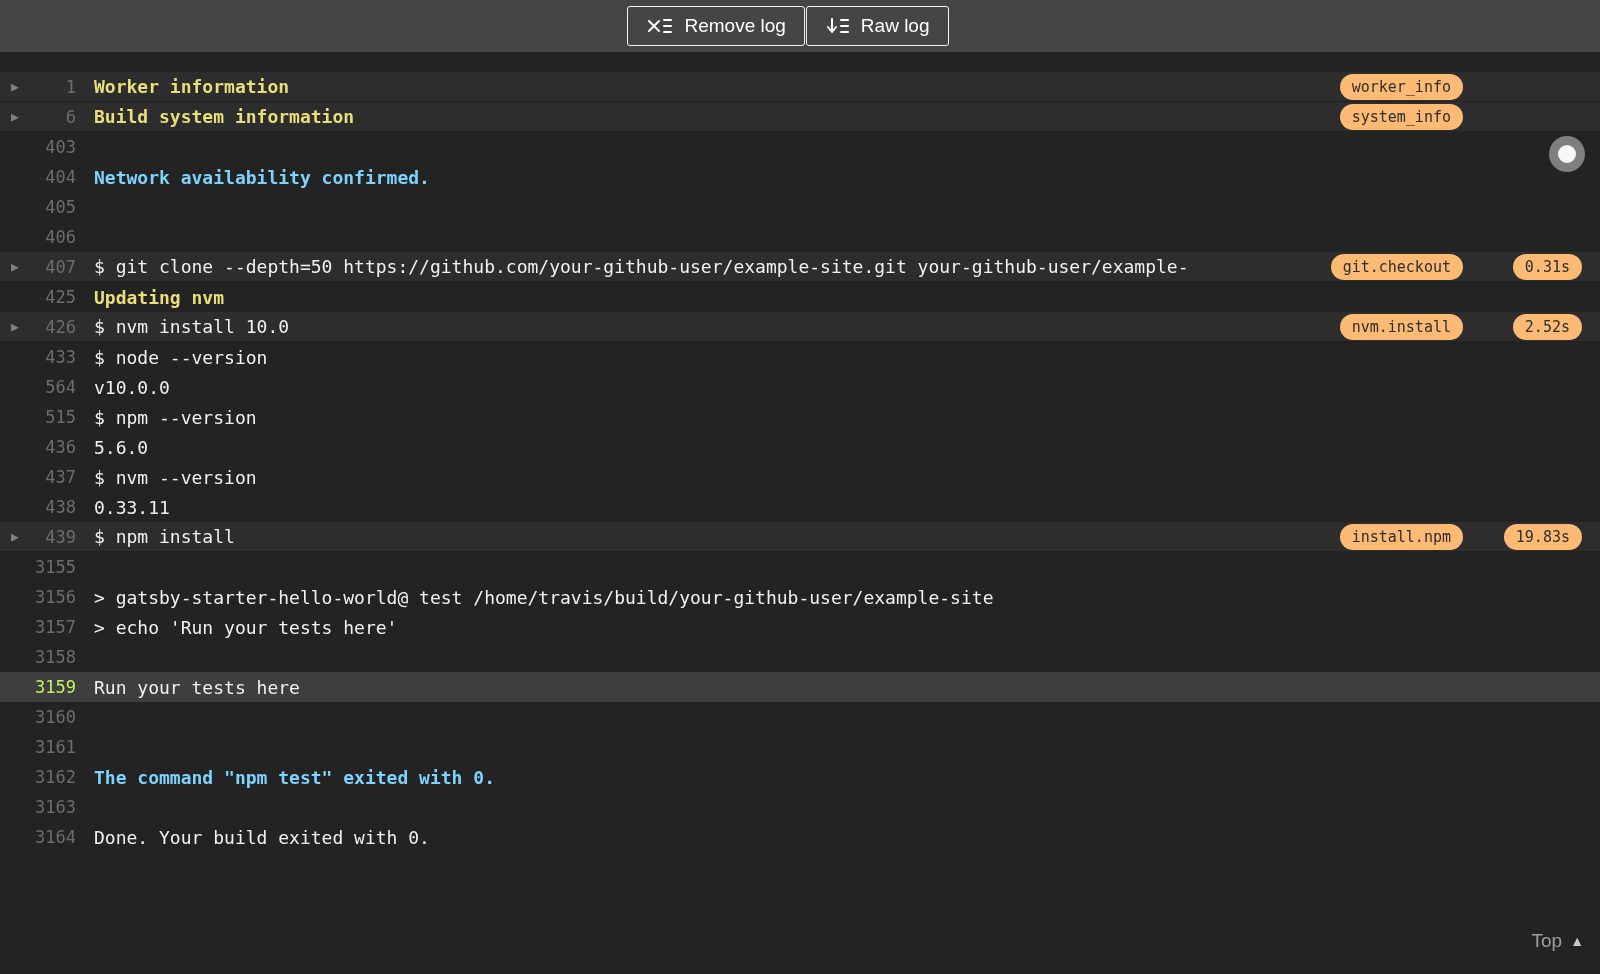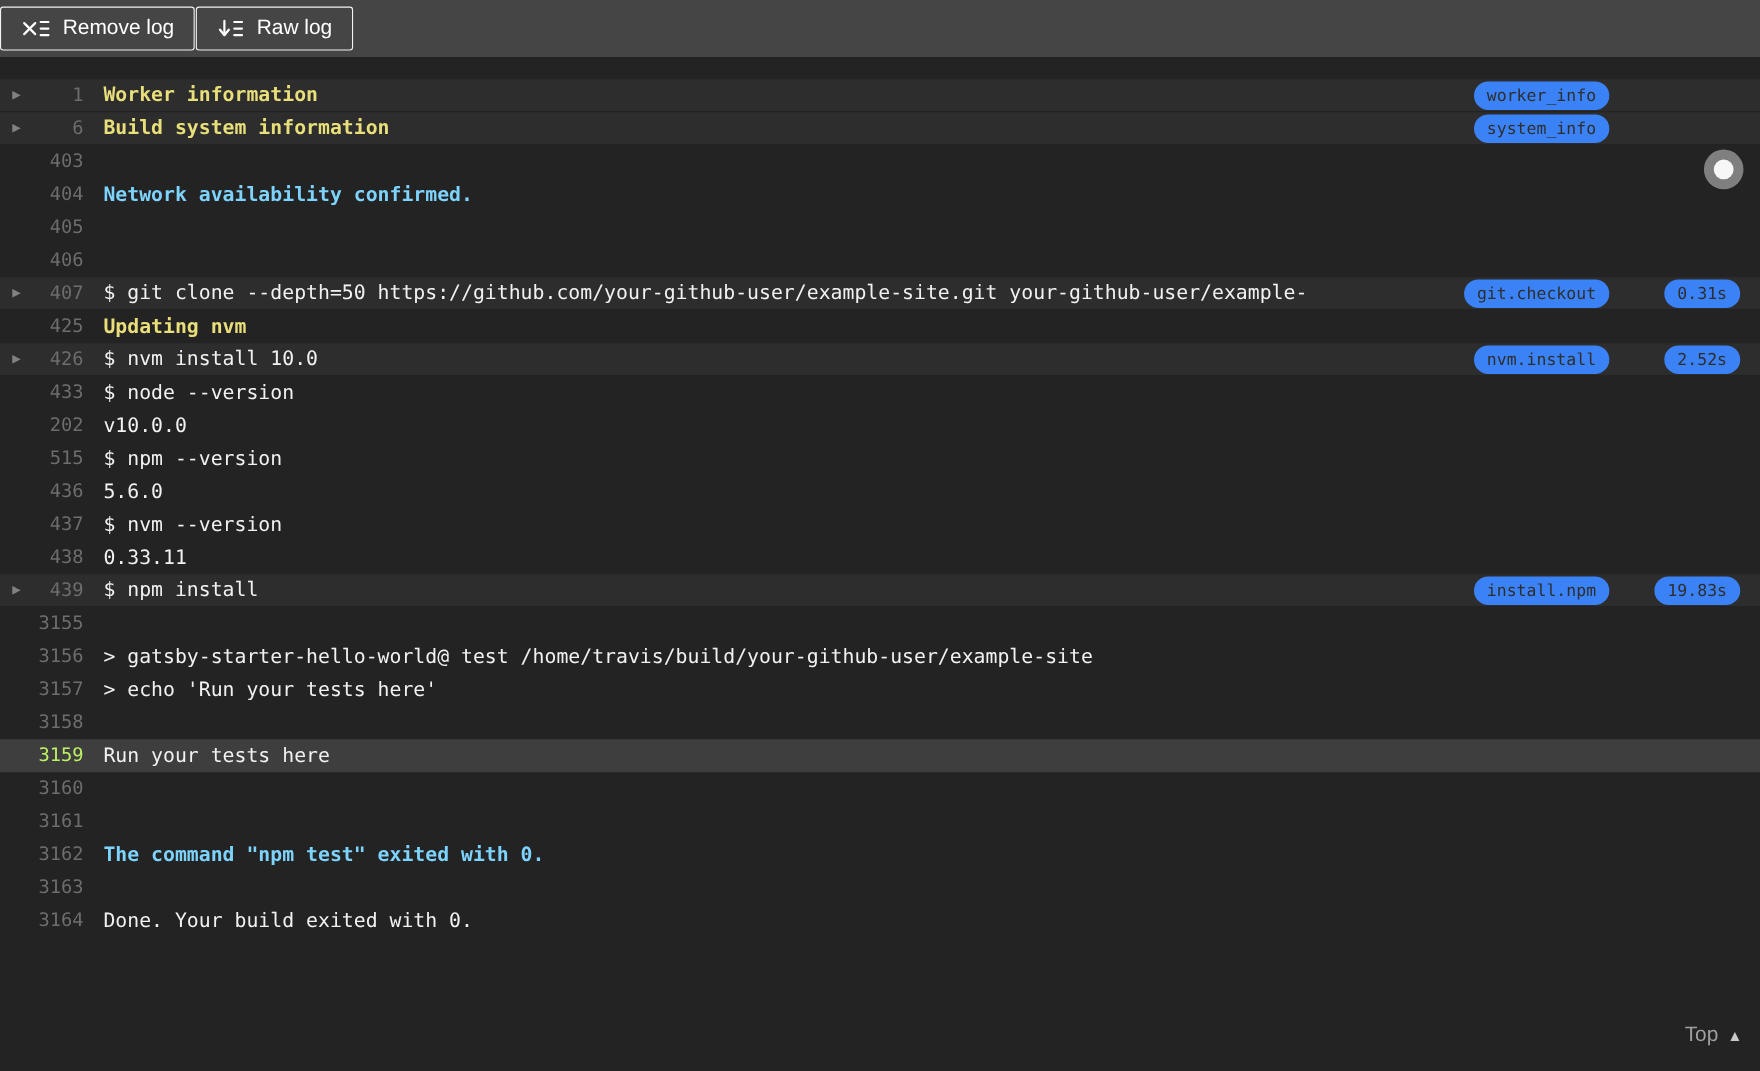--- a/index.html
+++ b/index.html
@@ -11,21 +11,21 @@
     background: #232323;
     font-family: "Liberation Sans", sans-serif;
   }
 
   
   .topbar {
     height: 52px;
     background: #454545;
     display: flex;
     align-items: center;
-    justify-content: flex-start;
+    justify-content: center;
     padding-right: 24px;
     box-sizing: border-box;
     gap: 1px;
   }
   .tb-btn {
     display: inline-flex;
     align-items: center;
     gap: 10px;
     background: transparent;
     border: 1px solid #f2f2f2;
@@ -86,21 +86,21 @@
   }
   .row.no-right .cell-text { margin-right: 20px; }
   .t-section { color: #e8de7a; font-weight: bold; }
   .t-success { color: #7dd3fc; font-weight: bold; }
 
   .pill {
     position: absolute;
     top: 2px;
     height: 26px;
     line-height: 26px;
-    background: #3b82f6;
+    background: #fdba74;
     color: #2e2e2e;
     border-radius: 13px;
     padding: 0 12px;
     font-size: 15px;
     font-family: "DejaVu Sans Mono", monospace;
   }
   .pill.tag  { right: 137px; }
   .pill.time { right: 18px; }
 
   
@@ -224,21 +224,21 @@
   <span class="pill tag">nvm.install</span>
       <span class="pill time">2.52s</span>
     </div>
     <div class="row no-right">
     <span class="cell-arrow"></span>
     <span class="cell-num">433</span>
     <span class="cell-text">$ node --version</span>
   </div>
     <div class="row no-right">
     <span class="cell-arrow"></span>
-    <span class="cell-num">202</span>
+    <span class="cell-num">564</span>
     <span class="cell-text">v10.0.0</span>
   </div>
     <div class="row no-right">
     <span class="cell-arrow"></span>
     <span class="cell-num">515</span>
     <span class="cell-text">$ npm --version</span>
   </div>
     <div class="row no-right">
     <span class="cell-arrow"></span>
     <span class="cell-num">436</span>

